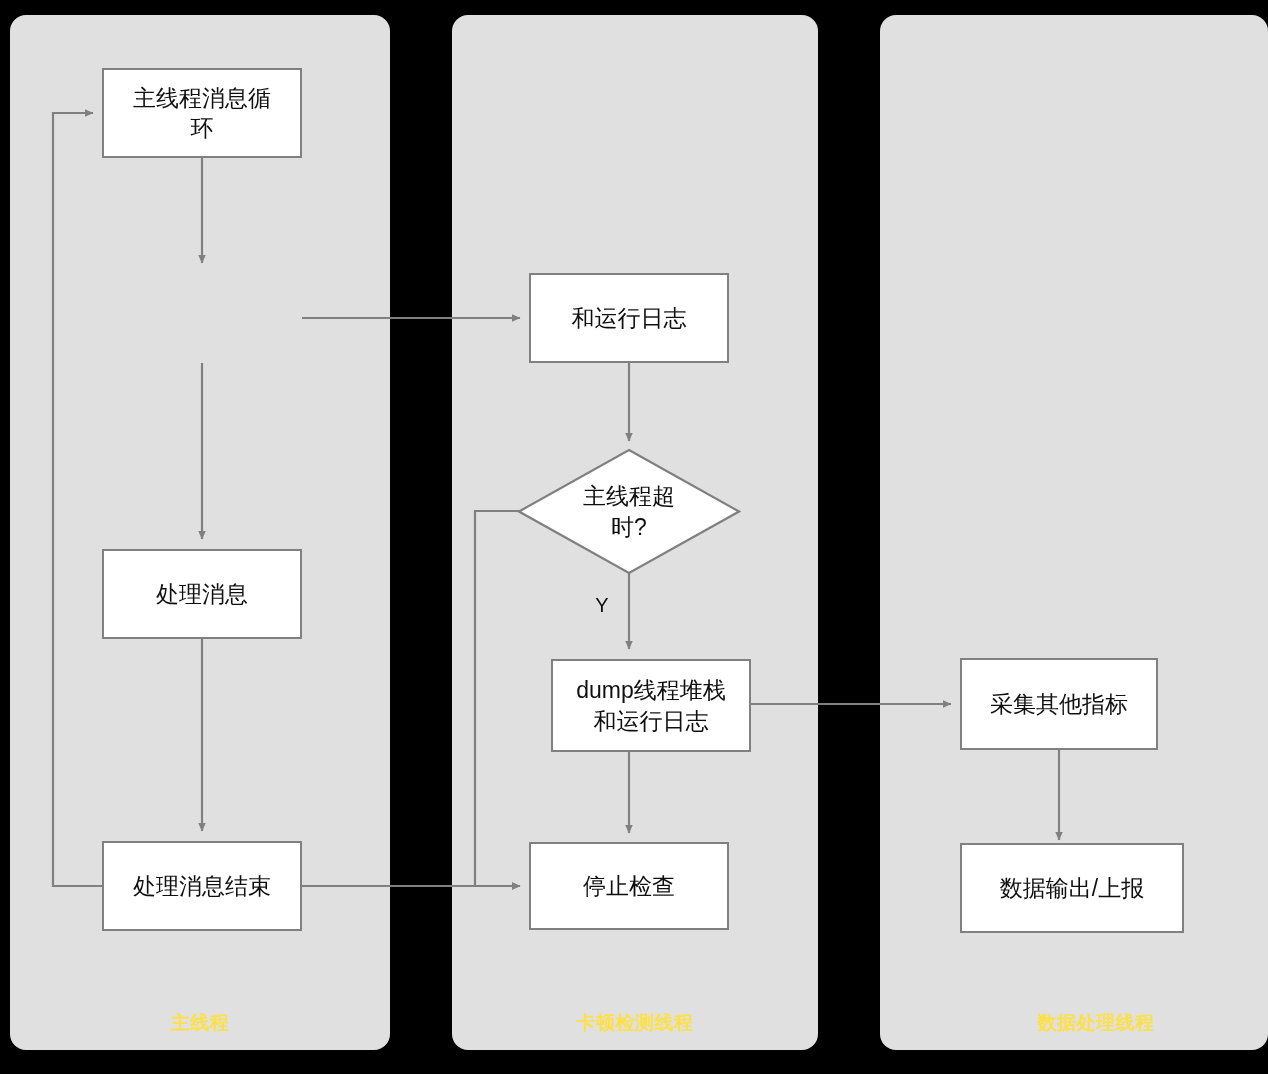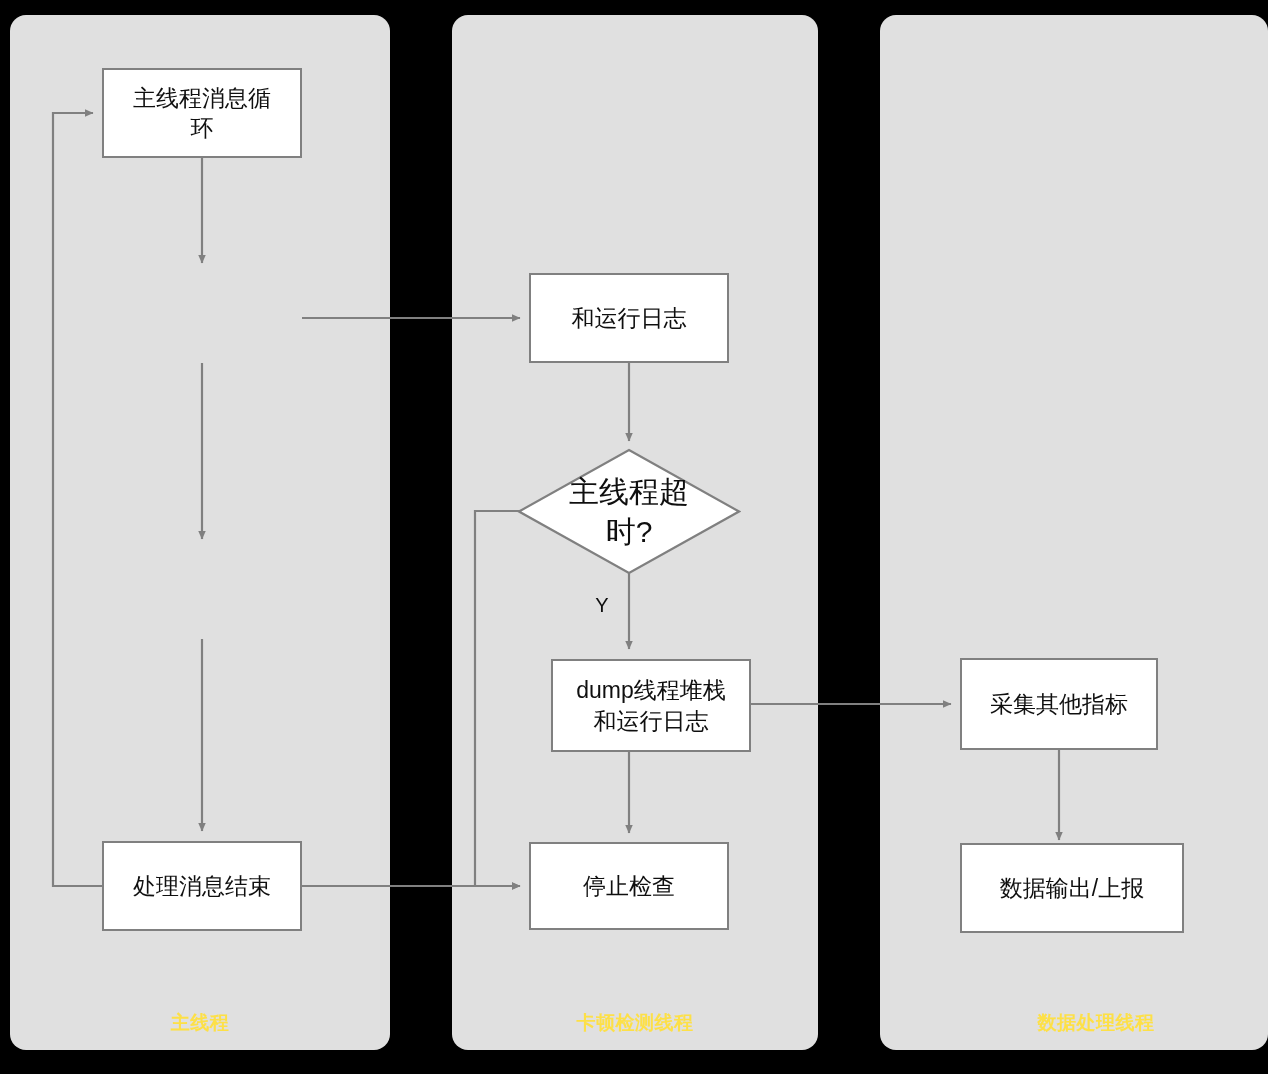--- a/index.html
+++ b/index.html
@@ -59,21 +59,21 @@
   .diamond-text {
     position: absolute;
     top: 0;
     left: 0;
     right: 0;
     bottom: 0;
     display: flex;
     align-items: center;
     justify-content: center;
     text-align: center;
-    font-size: 30px;
+    font-size: 23px;
     color: #0f0f0f;
     line-height: 1.32;
     white-space: pre-line;
   }
   #edges {
     position: absolute;
     top: 0;
     left: 0;
     width: 1268px;
     height: 1074px;
@@ -128,20 +128,21 @@
       <path d="M1059,750 L1059,840" marker-end="url(#arrowhead)"></path>
     </g>
   </svg>
 
   <div class="edge-label" style="left:584px; top:594px; width:36px;">Y</div>
 
   <div class="node" style="left:102px; top:68px; width:200px; height:90px;">主线程消息循
 环</div>
 
 
+  <div class="node" style="left:102px; top:549px; width:200px; height:90px;">处理消息</div>
 
   <div class="node" style="left:102px; top:841px; width:200px; height:90px;">处理消息结束</div>
 
   <div class="node" style="left:529px; top:273px; width:200px; height:90px;">和运行日志</div>
 
   <div class="diamond-wrap" style="left:517px; top:448px; width:224px; height:127px;">
     <svg width="224" height="127" viewBox="0 0 224 127">
       <polygon points="112,2 222,63.5 112,125 2,63.5" fill="#ffffff" stroke="#808080" stroke-width="2.2"></polygon>
     </svg>
     <div class="diamond-text">主线程超

